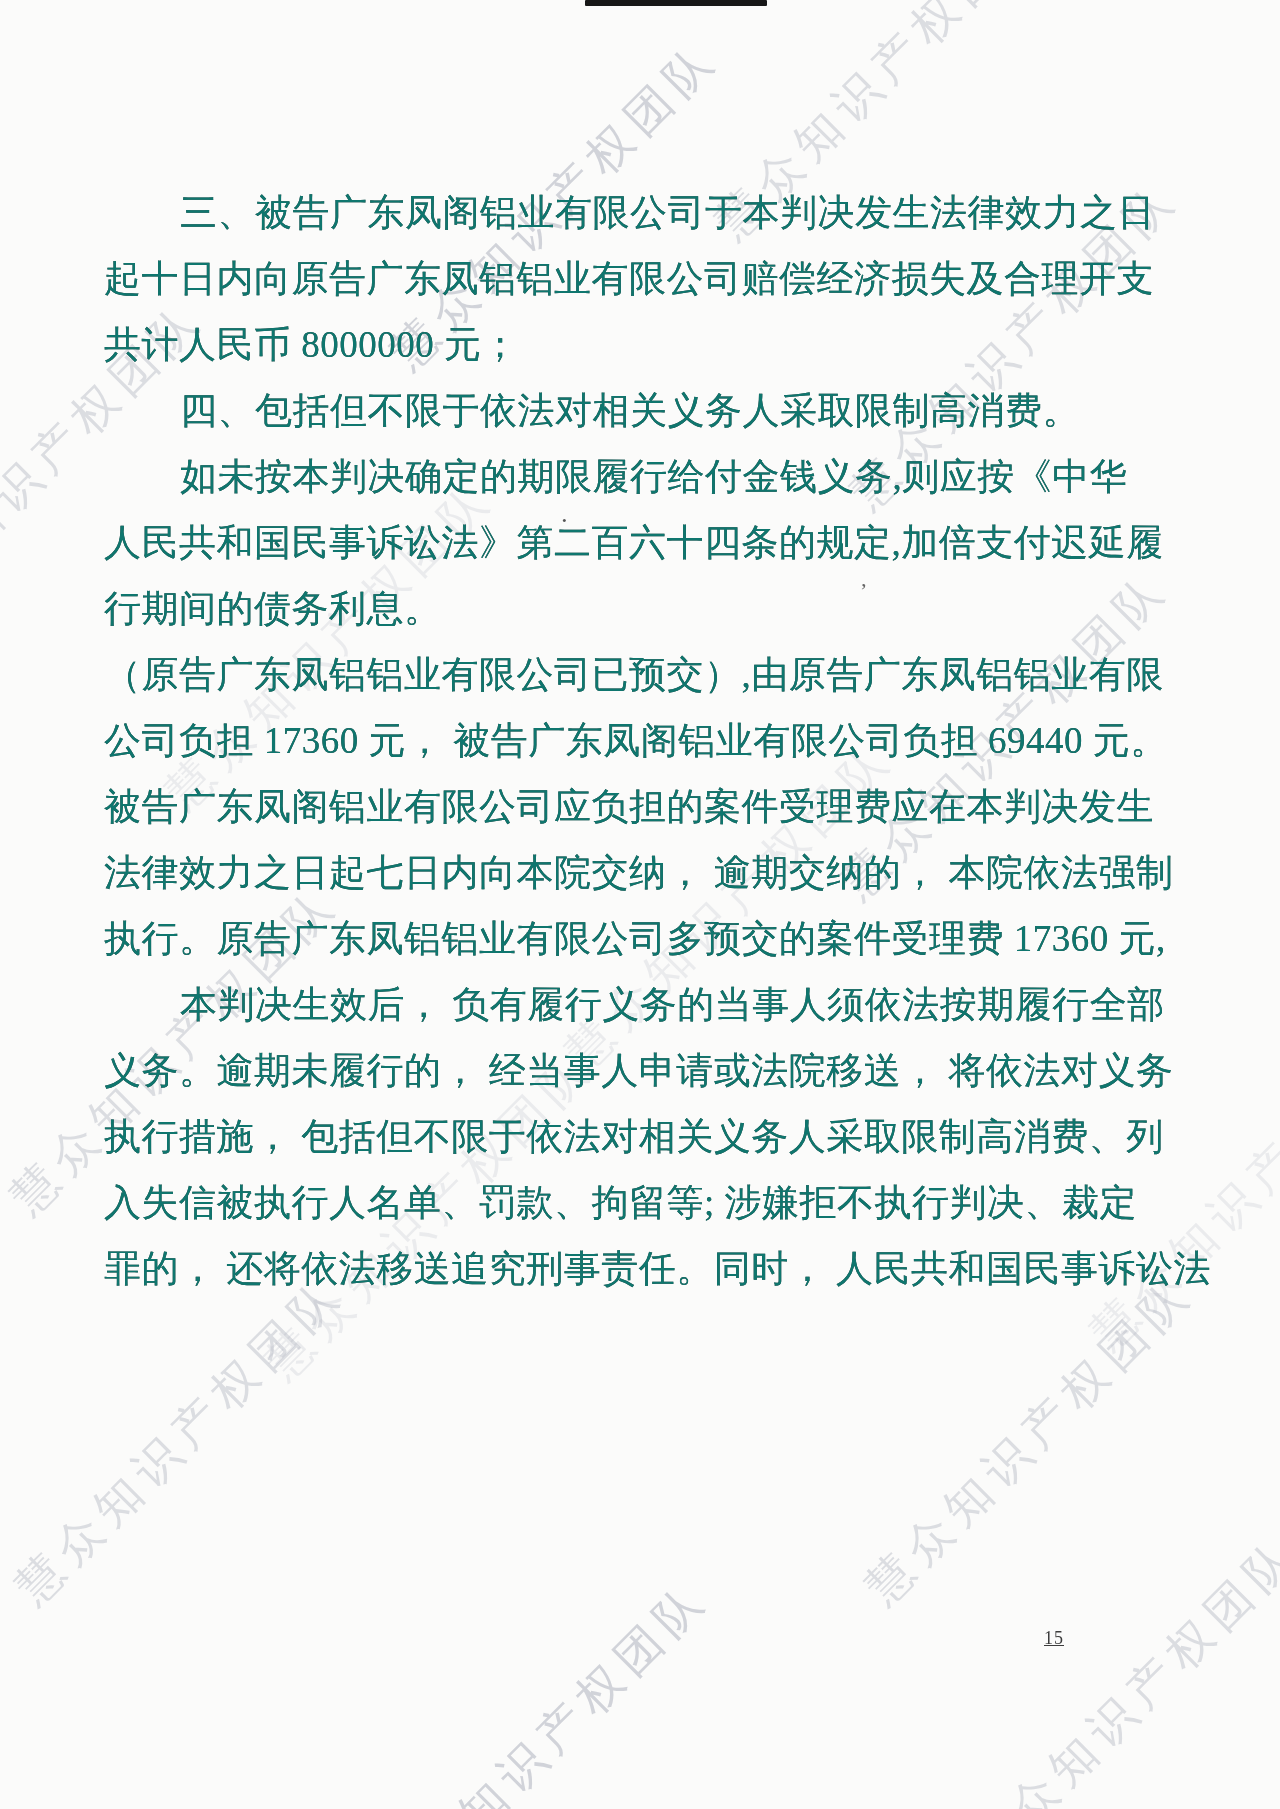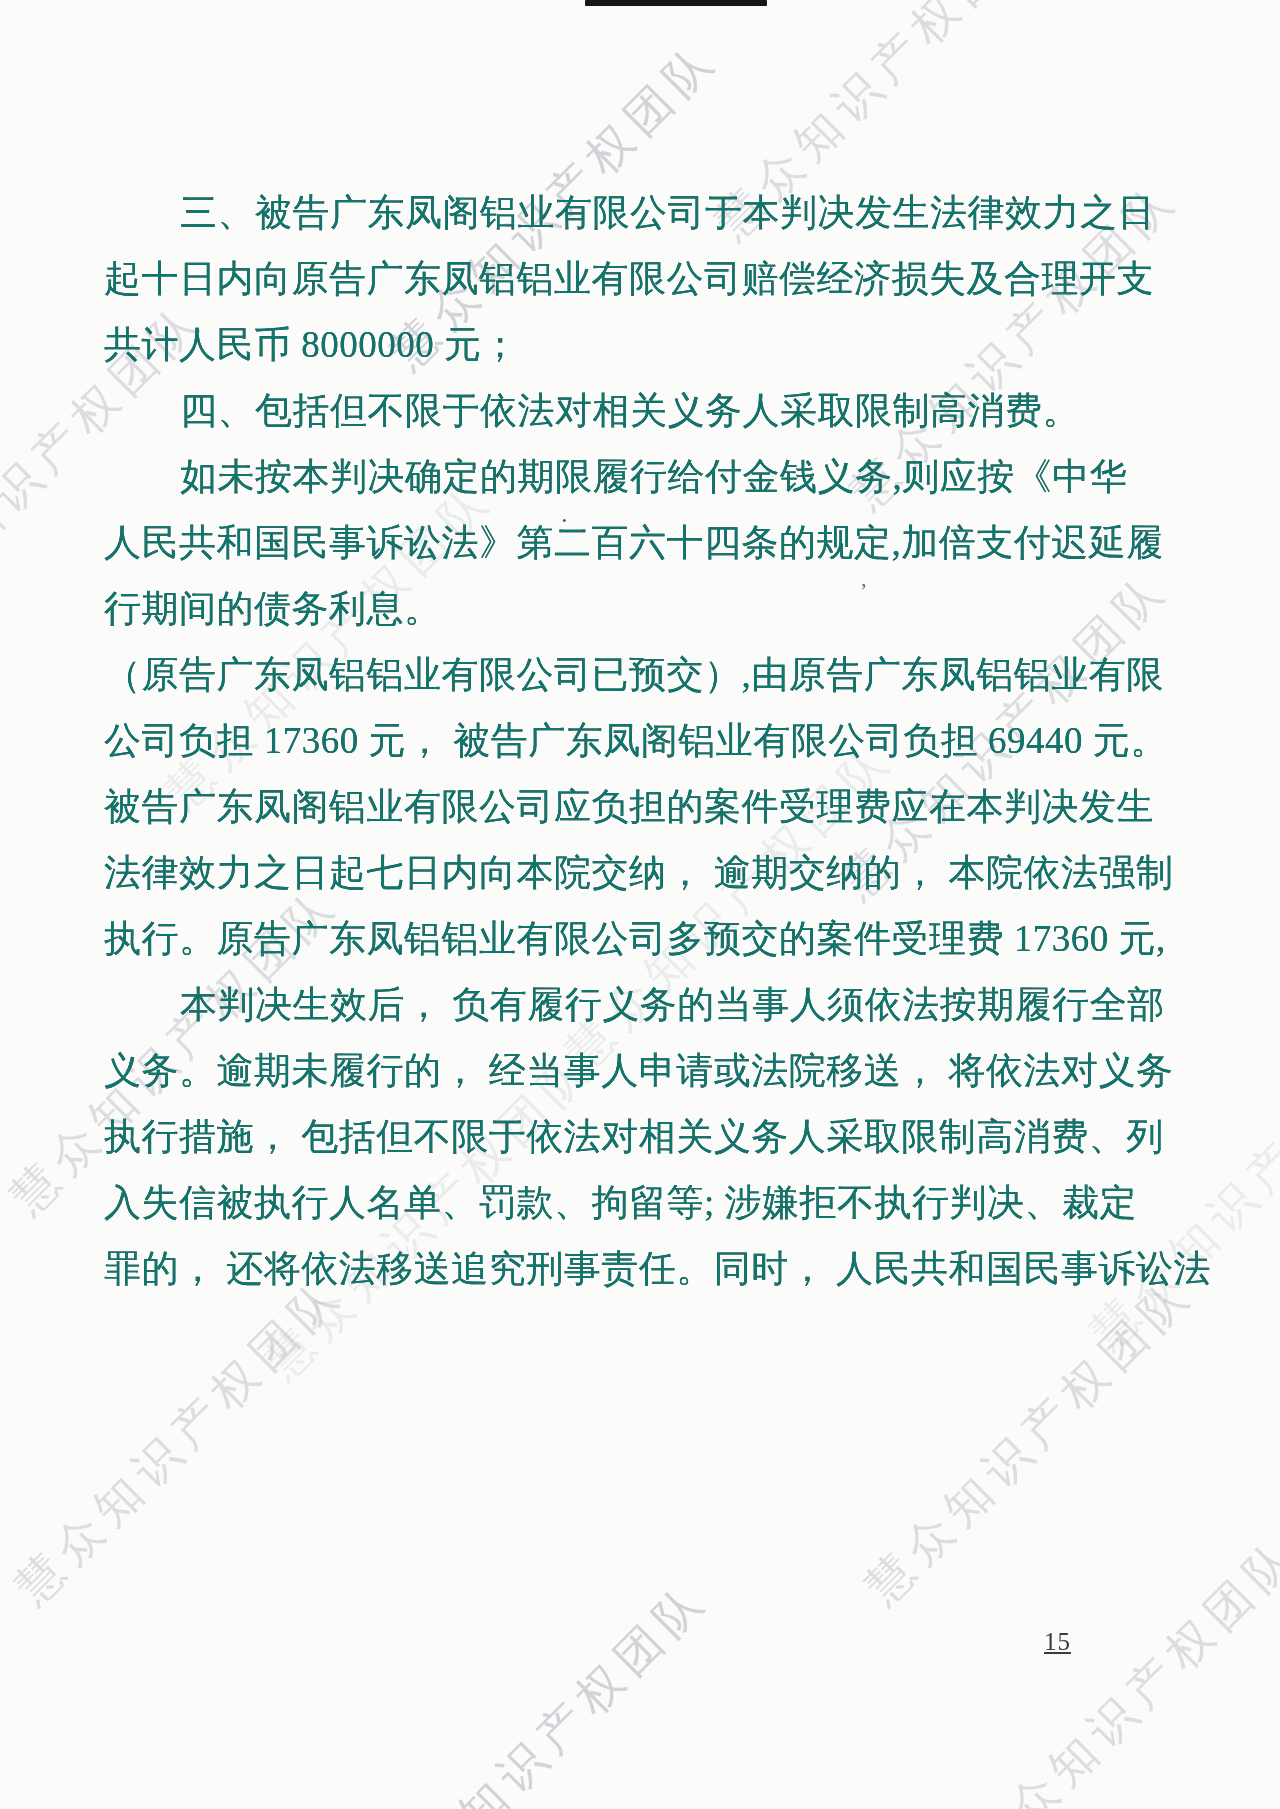--- a/index.html
+++ b/index.html
@@ -49,21 +49,21 @@
     background:#171717;border-radius:1px;
   }
   .speck{
     position:absolute;color:#555;font-size:26px;line-height:1;
   }
   .speck-dot{left:560px;top:508px;}
   .speck-tick{left:860px;top:580px;font-size:22px;color:#666;}
 
   .page-number{
     position:absolute;left:1044px;top:1628px;
-    font-size:25px;color:#3c3c3c;letter-spacing:1px;text-decoration:underline;
+    font-size:18px;color:#3c3c3c;letter-spacing:1px;text-decoration:underline;
   }
 </style>
 </head>
 <body>
 
 <div class="page">
 
   <span class="wm wm-strong" style="left:555px;top:205px;">慧众知识产权团队</span>
   <span class="wm wm-med" style="left:880px;top:75px;">慧众知识产权团队</span>
   <span class="wm wm-med" style="left:1015px;top:345px;">慧众知识产权团队</span>

